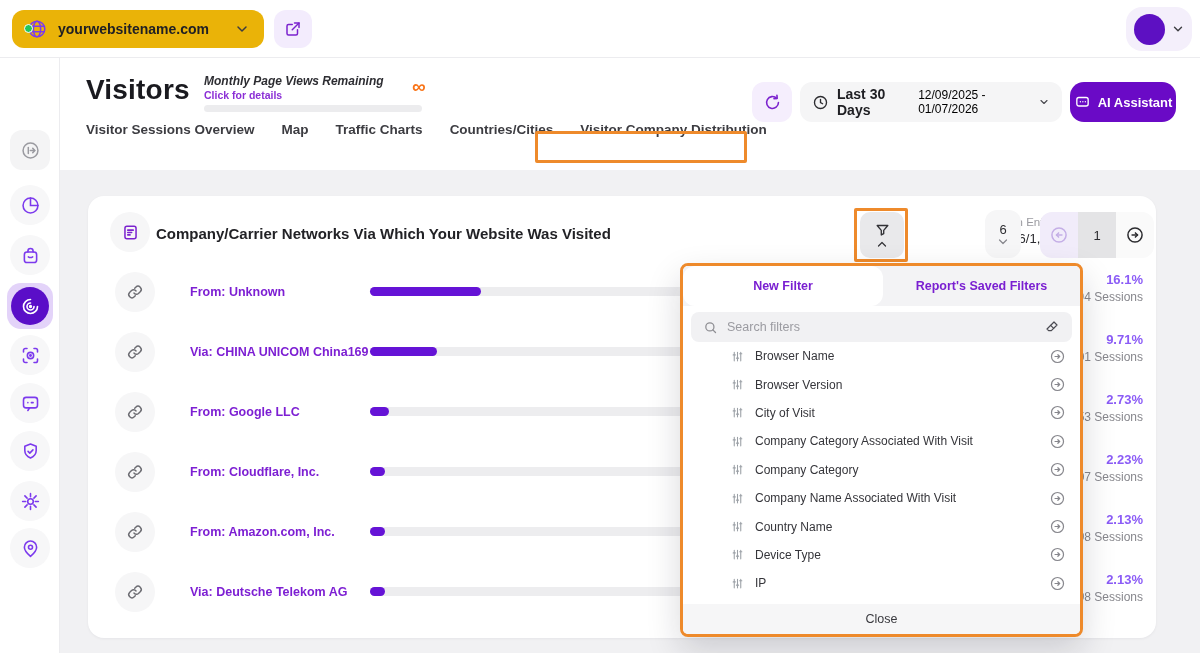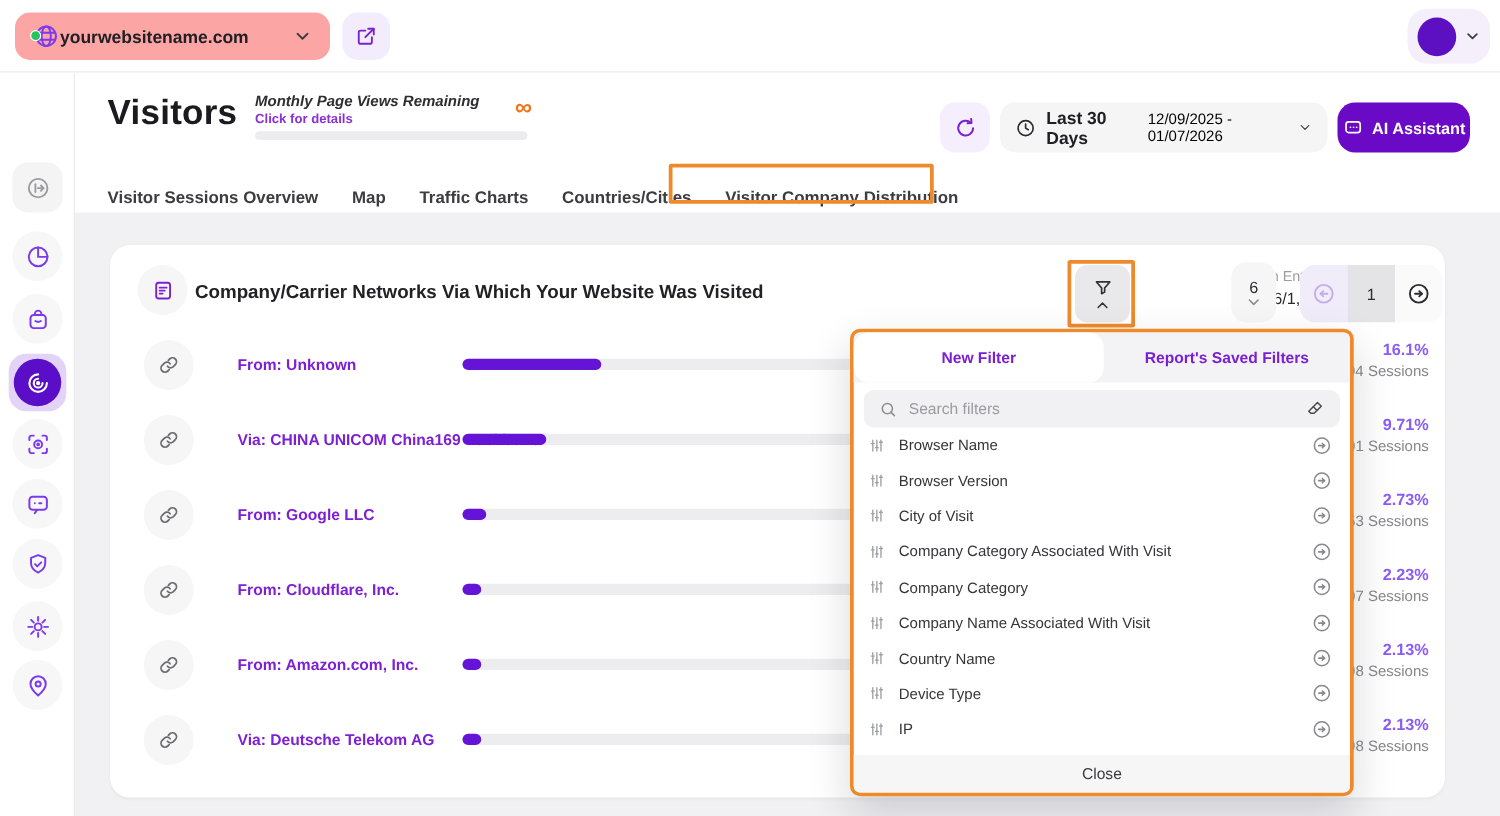--- a/index.html
+++ b/index.html
@@ -4,22 +4,22 @@
 <style>
   * { margin:0; padding:0; box-sizing:border-box; }
   html,body { width:1200px; height:653px; }
   body { font-family:"Liberation Sans", sans-serif; background:#fff; color:#2b2b30; overflow:hidden; }
   .stage { position:relative; width:1200px; height:653px; background:#fff; }
   .abs { position:absolute; }
   svg { display:block; }
 
   
   .topbar { left:0; top:0; width:1200px; height:58px; background:#fff; border-bottom:1px solid #ececef; z-index:5; }
-  .site-pill { left:12px; top:10px; height:38px; width:252px; background:#fca5a5; border-radius:12px;
-    display:flex; align-items:center; padding:0 14px; cursor:pointer; }
+  .site-pill { left:12px; top:10px; height:38px; width:252px; background:#eab308; border-radius:12px;
+    display:flex; align-items:center; padding:0 14px; gap:10px; cursor:pointer; }
   .site-pill .label { font-size:14px; font-weight:700; color:#202024; flex:1; }
   .globe-wrap { position:relative; width:22px; height:22px; color:#7c3aed; }
   .globe-dot { position:absolute; left:-2px; top:6px; width:9px; height:9px; border-radius:50%; background:#22c55e; border:1.5px solid #fff; }
   .ext-btn { left:274px; top:10px; width:38px; height:38px; background:#f3ecfd; border-radius:12px;
     display:flex; align-items:center; justify-content:center; color:#7b22ce; cursor:pointer; }
   .avatar-pill { right:8px; top:7px; width:66px; height:44px; background:#f4effb; border-radius:16px;
     display:flex; align-items:center; justify-content:center; gap:6px; cursor:pointer; }
   .avatar-circle { width:31px; height:31px; border-radius:50%; background:#5d10c2; }
 
   
@@ -41,21 +41,21 @@
   .refresh-btn { left:752px; top:82px; width:40px; height:40px; border-radius:12px; background:#f5eefd;
     color:#7b22ce; display:flex; align-items:center; justify-content:center; cursor:pointer; }
   .date-pill { left:800px; top:82px; width:262px; height:40px; border-radius:12px; background:#f5f5f6;
     display:flex; align-items:center; gap:8px; padding:0 12px; cursor:pointer; }
   .date-pill .range-label { font-size:14px; font-weight:700; color:#202024; }
   .date-pill .range-value { font-size:12px; color:#000000; }
   .ai-btn { left:1070px; top:82px; width:106px; height:40px; border-radius:14px; background:#6a0ac6; color:#fff;
     display:flex; align-items:center; justify-content:center; gap:7px; font-size:13px; font-weight:700; cursor:pointer; }
 
   
-  .tabs { left:86px; top:150px; display:flex; gap:27px; }
+  .tabs { left:86px; top:122px; display:flex; gap:27px; }
   .tab { font-size:13.5px; font-weight:600; color:#3c3c41; cursor:pointer; white-space:nowrap; }
   .hl-box { border:3px solid #ee8a2b; border-radius:2px; z-index:30; pointer-events:none; }
   .hl-tab { left:535px; top:131px; width:212px; height:32px; }
   .hl-filter { left:854px; top:208px; width:54px; height:54px; }
 
   
   .content-bg { left:60px; top:170px; width:1140px; height:483px; background:#f1f1f3; z-index:1; }
   .card { left:88px; top:196px; width:1068px; height:442px; background:#fff; border-radius:16px;
     box-shadow:0 1px 3px rgba(20,20,40,.05); z-index:2; }
 
@@ -95,21 +95,21 @@
   .fp-tab-active { position:absolute; left:0; top:0; width:200px; height:40px; background:#fff; border-radius:12px;
     display:flex; align-items:center; justify-content:center; font-size:12.5px; font-weight:700; color:#7a1fd1; cursor:pointer; }
   .fp-tab-saved { position:absolute; left:200px; top:0; right:0; height:40px;
     display:flex; align-items:center; justify-content:center; font-size:12.5px; font-weight:700; color:#7a1fd1; cursor:pointer; }
   .fp-search { position:absolute; left:8px; right:8px; top:46px; height:30px; background:#f1f1f3; border-radius:8px;
     display:flex; align-items:center; gap:9px; padding:0 12px; }
   .fp-search input { flex:1; border:none; outline:none; background:transparent; font-size:12.5px;
     font-family:"Liberation Sans",sans-serif; color:#404040; }
   .fp-search input::placeholder { color:#9b9ba1; }
   .fp-list { position:absolute; left:0; right:0; top:76px; }
-  .fp-item { height:28.4px; display:flex; align-items:center; gap:11px; padding:0 14px 0 12px; cursor:pointer; }
+  .fp-item { height:28.4px; display:flex; align-items:center; gap:11px; padding:0 14px 0 12px; cursor:pointer;margin-left:36px; }
   .fp-item .fp-label { flex:1; font-size:12px; color:#35353a; }
   .fp-item .sliders { color:#9ba0a6; }
   .fp-item .go { color:#87878d; }
   .fp-close { position:absolute; left:0; right:0; bottom:0; height:30px; background:#f6f6f7;
     display:flex; align-items:center; justify-content:center; font-size:12.5px; color:#3a3a3f;
     border-radius:0 0 5px 5px; cursor:pointer; }
 </style>
 </head>
 <body>
 

